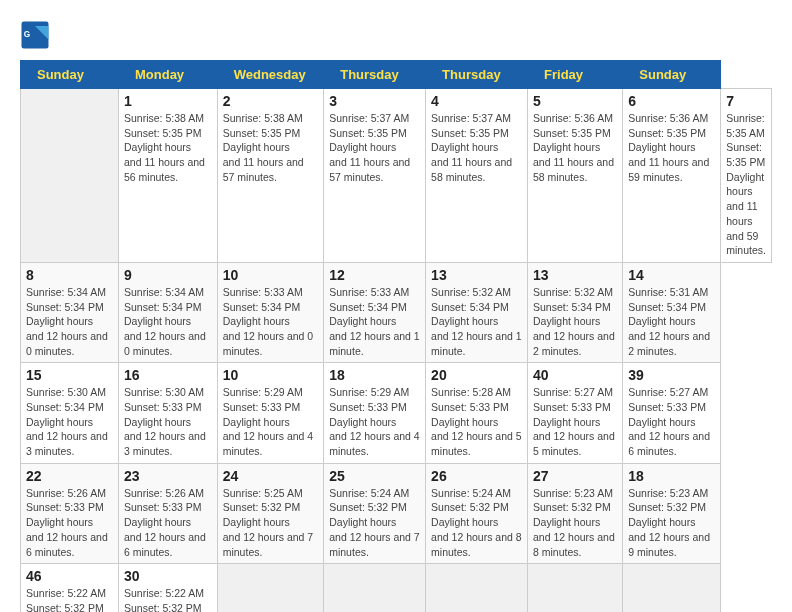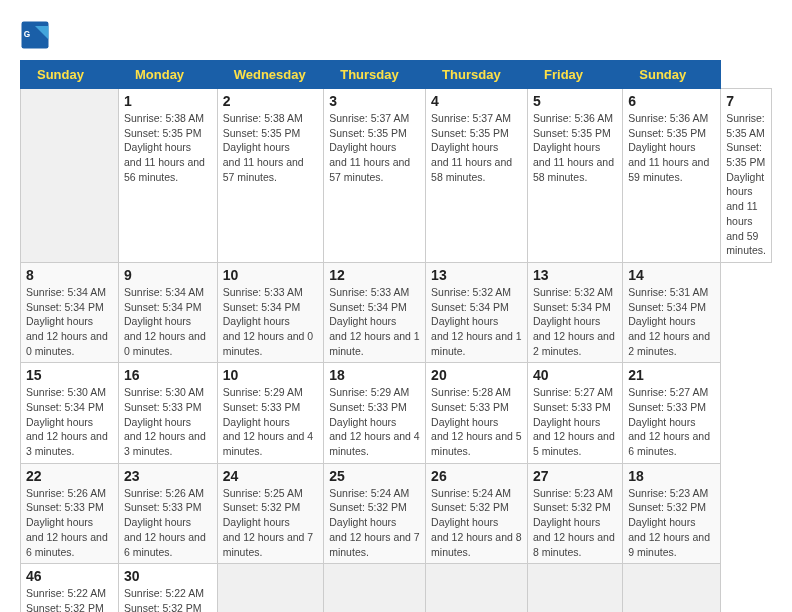--- a/index.html
+++ b/index.html
@@ -204,21 +204,21 @@
         </td>
         <td>
           <span class="day-num">20</span>
           <div class="day-info">Sunrise: 5:28 AM<br>Sunset: 5:33 PM<br>Daylight hours<br>and 12 hours and 5 minutes.</div>
         </td>
         <td>
           <span class="day-num">40</span>
           <div class="day-info">Sunrise: 5:27 AM<br>Sunset: 5:33 PM<br>Daylight hours<br>and 12 hours and 5 minutes.</div>
         </td>
         <td>
-          <span class="day-num">21</span>
+          <span class="day-num">39</span>
           <div class="day-info">Sunrise: 5:27 AM<br>Sunset: 5:33 PM<br>Daylight hours<br>and 12 hours and 6 minutes.</div>
         </td>
       </tr>
       <tr>
         <td>
           <span class="day-num">22</span>
           <div class="day-info">Sunrise: 5:26 AM<br>Sunset: 5:33 PM<br>Daylight hours<br>and 12 hours and 6 minutes.</div>
         </td>
         <td>
           <span class="day-num">23</span>

